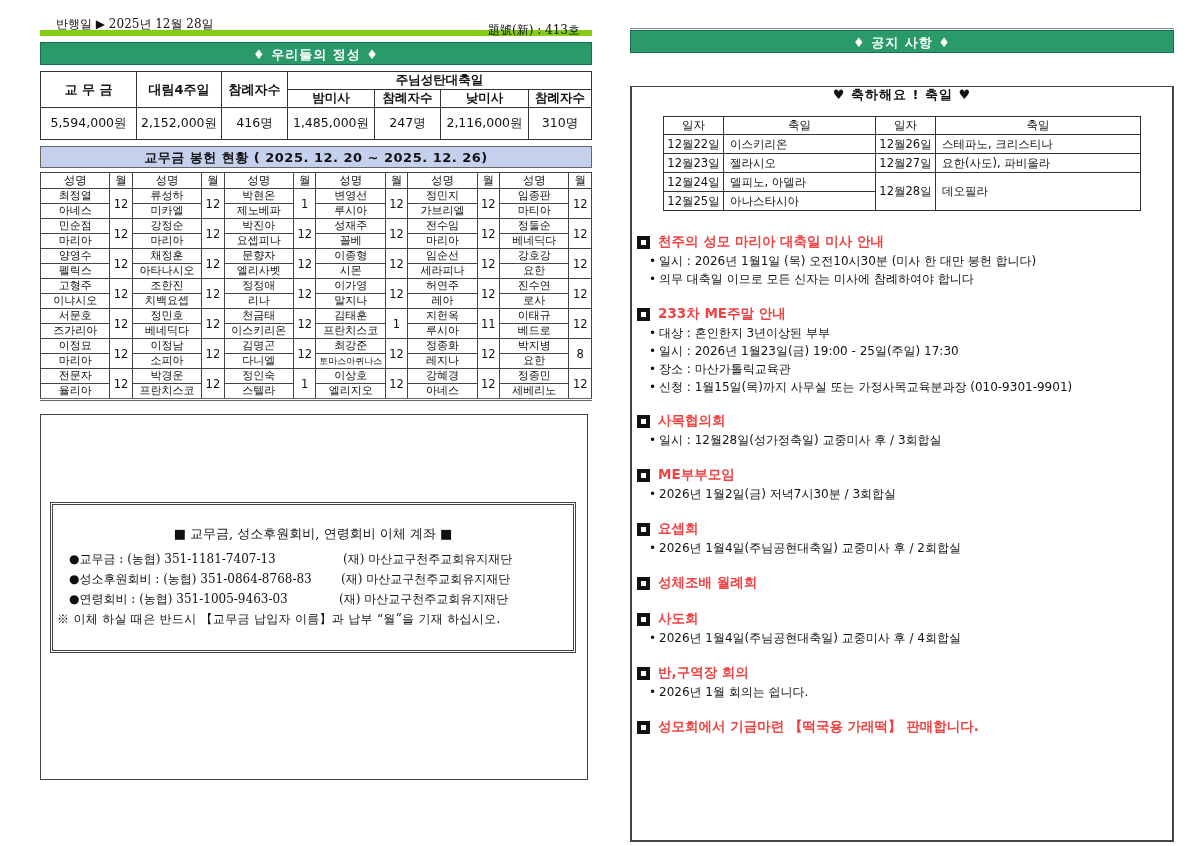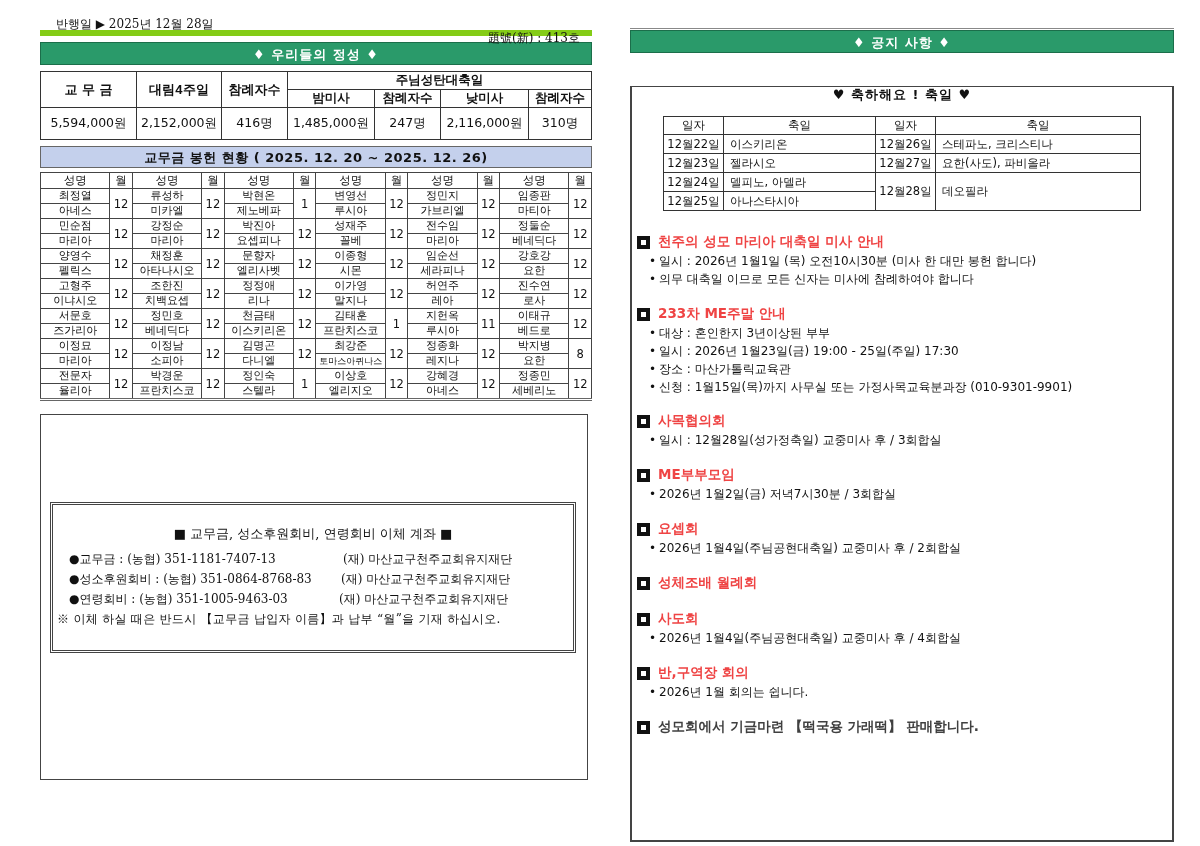--- a/index.html
+++ b/index.html
@@ -5,21 +5,21 @@
   * { box-sizing: border-box; margin: 0; padding: 0; }
   html, body { width: 1200px; height: 846px; background: #ffffff; overflow: hidden; }
   body { position: relative; font-family: "DejaVu Sans", "Liberation Sans", sans-serif; color: #111; }
 
   .serif { font-family: "DejaVu Serif", "Liberation Serif", serif; }
 
   
   #left { position: absolute; left: 40px; top: 10px; width: 552px; }
   .issue-line { position: relative; height: 26px; border-bottom: 6px solid #84cc16; font-size: 12px; }
   .issue-line .pub { position: absolute; left: 16px; top: 6px; }
-  .issue-line .num { position: absolute; right: 12px; top: 20px; text-align: right; }
+  .issue-line .num { position: absolute; right: 12px; top: 12px; text-align: right; }
 
   .green-bar { background: #2a9a6a; color: #fff; text-align: center; font-size: 13px; font-weight: bold;
                height: 23px; line-height: 23px; border: 1px solid #1b6e4a; letter-spacing: 1px; }
 
   table { border-collapse: collapse; }
   .sum-table { width: 552px; margin-top: 6px; font-size: 12px; }
   .sum-table td { border: 1px solid #333; text-align: center; }
   .sum-table .h2 { height: 34px; font-weight: bold; font-size: 13px; }
   .sum-table .h1 { height: 17px; font-weight: bold; font-size: 12.5px; }
   .sum-table .sub { height: 17px; font-weight: bold; font-size: 12.5px; }
@@ -52,42 +52,42 @@
   .feast-title { text-align: center; margin-top: 33px; font-size: 13px; font-weight: bold; letter-spacing: 1px; }
   .feast-table { margin: 12px auto 0 auto; width: 478px; font-size: 11.5px; }
   .feast-table th, .feast-table td { border: 1px solid #333; font-weight: normal; }
   .feast-table th { height: 18px; text-align: center; }
   .feast-table td { height: 19px; }
   .feast-table td.date { text-align: center; width: 60px; }
   .feast-table td.saint { padding-left: 6px; text-align: left; }
 
   .section { padding-left: 6px; }
   .sec-head { display: flex; align-items: center; font-size: 13.5px; font-weight: bold; color: #ef4444; height: 20px; }
-  .sec-head.black { color: #404040; }
+  .sec-head.black { color: #ef4444; }
   .sq-icon { width: 13px; height: 13px; background: #111; margin-right: 8px; position: relative; flex: none; }
   .sq-icon::after { content: ""; position: absolute; left: 4px; top: 4px; width: 5px; height: 5px; background: #fff; }
   .item { font-size: 12px; height: 18px; line-height: 18px; padding-left: 12px; }
   .item .dot { display: inline-block; width: 10px; }
 </style>
 </head>
 <body>
 
 <div id="left">
   <div class="issue-line serif">
     <span class="pub">반행일 ▶ 2025년 12월 28일</span>
     <span class="num">題號(新) : 413호</span>
   </div>
 
   <div class="green-bar" style="margin-top:6px;">♦ 우리들의 정성 ♦</div>
 
   <table class="sum-table">
     <tbody>
         <tr>
       <td rowspan="2" class="h2" style="width:96px;">교 무 금</td>
-      <td rowspan="2" class="h2" style="width:85px;font-family:Liberation Mono, monospace;">대림4주일</td>
+      <td rowspan="2" class="h2" style="width:85px;">대림4주일</td>
       <td rowspan="2" class="h2" style="width:66px;">참례자수</td>
       <td colspan="4" class="h1">주님성탄대축일</td>
     </tr>
     <tr>
       <td class="sub" style="width:87px;">밤미사</td>
       <td class="sub" style="width:66px;">참례자수</td>
       <td class="sub" style="width:88px;">낮미사</td>
       <td class="sub">참례자수</td>
     </tr>
     <tr>

